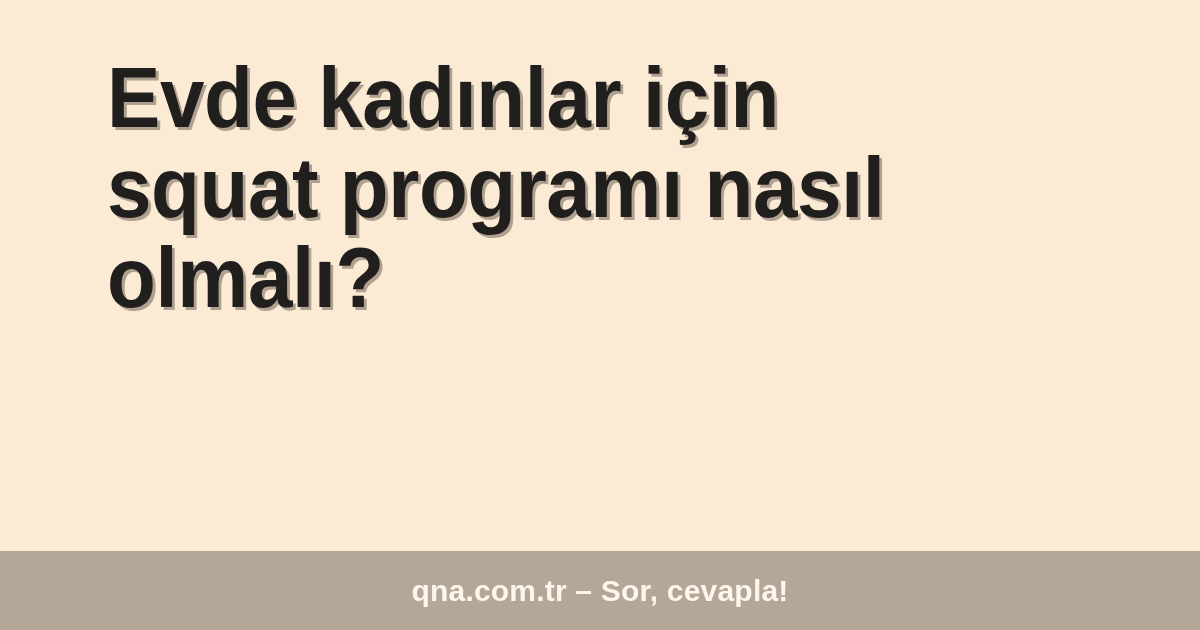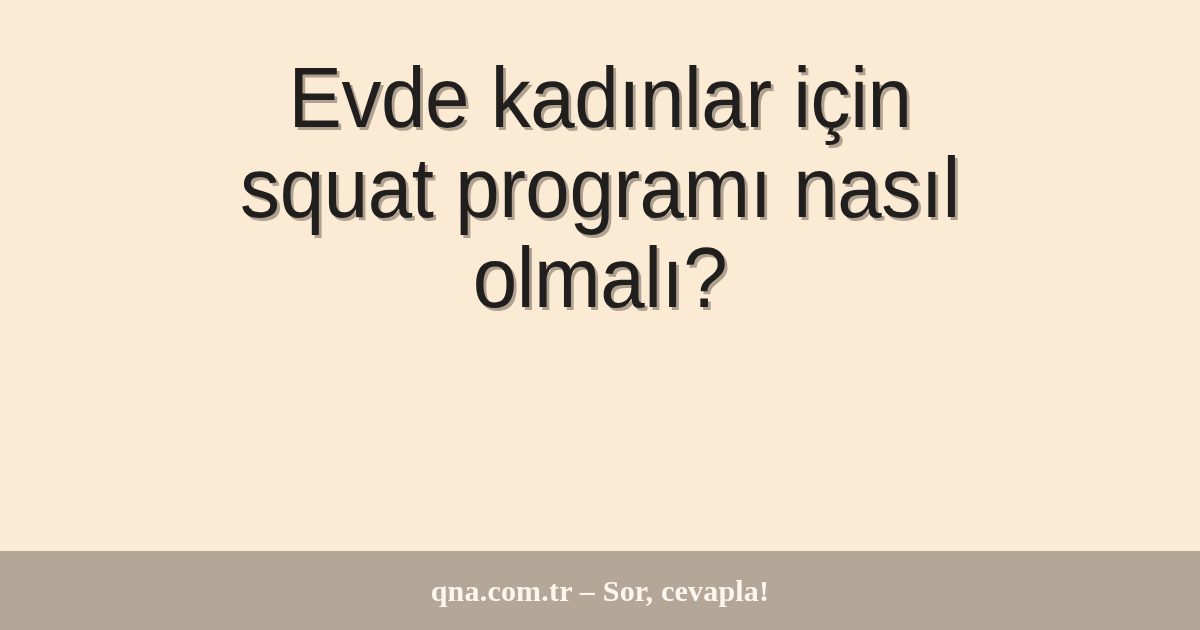--- a/index.html
+++ b/index.html
@@ -36,23 +36,22 @@
     flex-direction: column;
     align-items: center;
     justify-content: flex-start;
     padding-top: 52px;
     box-sizing: border-box;
   }
 
   .headline {
     margin: 0;
     width: 1060px;
-    text-align: center;
     font-family: "Liberation Sans Narrow", "Liberation Sans", "DejaVu Sans", sans-serif;
-    font-weight: 400;
+    font-weight: 700;
     font-size: 86px;
     line-height: 90px;
     letter-spacing: -0.5px;
     color: #201f1d;
     text-shadow: 3px 3px 0 rgba(60, 48, 40, 0.40);
     -webkit-font-smoothing: antialiased;
   }
 
   .headline .hl-line {
     display: block;
@@ -72,21 +71,21 @@
     width: 1200px;
     height: 79px;
     background: #b4a797;
     display: flex;
     align-items: center;
     justify-content: center;
   }
 
   .footer-text {
     margin: 16px;
-    font-family: Liberation Serif, serif;
+    font-family: Liberation Sans, sans-serif;
     font-weight: 700;
     font-size: 30px;
     line-height: 34px;
     letter-spacing: 0.2px;
     color: #fdf6ec;
     white-space: nowrap;
   }
 </style>
 </head>
 <body>

